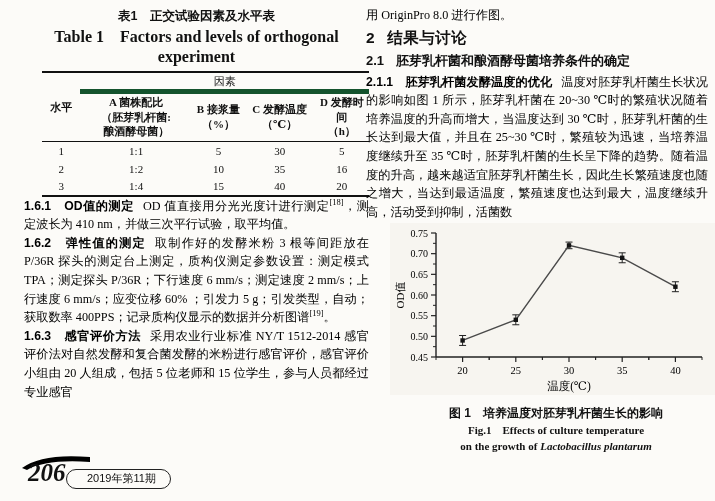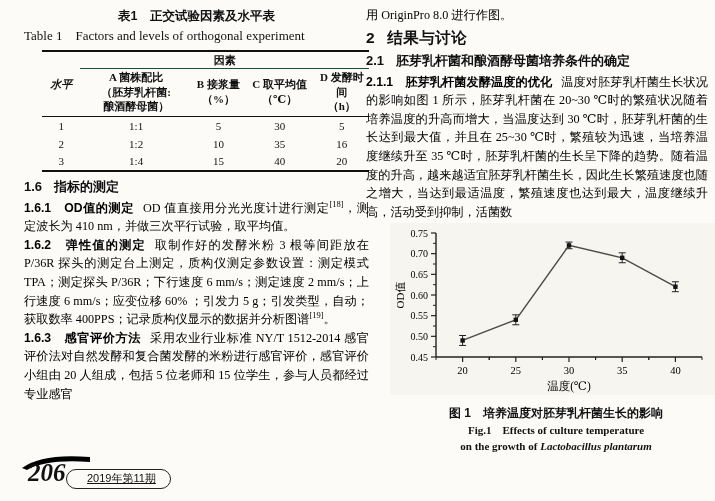--- a/index.html
+++ b/index.html
@@ -22,50 +22,50 @@
   
   p.body {
     font-size:12.2px; line-height:18.6px; text-align:justify;
     color:#000000;
   }
   .runin { font-family:"Liberation Sans","DejaVu Sans",sans-serif; font-weight:bold; margin-right:9px; }
   sup.ref { font-size:8.5px; vertical-align:super; line-height:0; }
 
   
   .tbl-title-zh { text-align:center; font-size:12.5px; margin-top:2px; }
-  .tbl-title-en { font-size:13px; font-weight:normal; margin:2px 0 5px; }
+  .tbl-title-en { text-align:center; font-size:16px; font-weight:bold; margin:2px 0 5px; }
   table.otable {
     width:calc(100% - 18px); margin-left:18px;
     border-collapse:collapse; font-size:11px; line-height:1.3;
     border-top:2px solid #111; border-bottom:2px solid #111;
   }
   table.otable td { text-align:center; vertical-align:middle; padding:1px 2px; }
-  td.grp { border-bottom:1px solid #14532d; font-weight:bold; height:17px; }
+  td.grp { border-bottom:5px solid #14532d; font-weight:normal; height:17px; }
   tr.hdr2 td, td.lvl { border-bottom:1.5px solid #111; font-weight:bold; padding-bottom:3px; }
-  td.lvl { border-bottom:1.5px solid #111; width:40px;font-style:italic; }
+  td.lvl { border-bottom:1.5px solid #111; width:40px; }
   tr.drow td { height:18px; }
   .cw-a{width:118px}.cw-b{width:54px}.cw-c{width:72px}.cw-d{width:56px}
 
   
   .figure { width:332px; margin:2px 0 0 24px; }
   .chartbox { background:#f7f5f0; }
   .cap-zh { text-align:center; font-size:12px; margin-top:6px; }
   .cap-en { text-align:center; font-size:11px; font-weight:bold; line-height:16px; }
 
   
   .footer { position:absolute; left:20px; top:454px; width:220px; height:42px; }
   .pgnum {
     position:absolute; left:8px; top:5px; z-index:2;
     font-family:"Liberation Serif",serif; font-style:italic; font-weight:bold; font-size:25px;
   }
   .swoosh { position:absolute; left:0; top:0; z-index:2; }
   .issue-pill {
     position:absolute; left:46px; top:15px; z-index:1;
     border:1.4px solid #222; border-radius:10px; padding:1px 14px 2px 20px;
-    font-family:"Liberation Sans","DejaVu Sans",sans-serif; font-size:11px; background:#fcfbf8;text-decoration:underline;
+    font-family:"Liberation Sans","DejaVu Sans",sans-serif; font-size:11px; background:#fcfbf8;
   }
 </style>
 </head>
 <body>
 
 <div class="page">
 
   <div class="col col-left">
 
     <div class="tbl-title-zh hei">表1　正交试验因素及水平表</div>
@@ -81,21 +81,21 @@
         <td class="cw-a">
           <div>A 菌株配比</div>
           <div>（胚芽乳杆菌:</div>
           <div>酿酒酵母菌）</div>
         </td>
         <td class="cw-b">
           <div>B 接浆量</div>
           <div>（%）</div>
         </td>
         <td class="cw-c">
-          <div>C 取平均值</div>
+          <div>C 发酵温度</div>
           <div>（℃）</div>
         </td>
         <td class="cw-d">
           <div>D 发酵时间</div>
           <div>（h）</div>
         </td>
       </tr>
       <tr class="drow">
         <td>1</td>
         <td>1:1</td>
@@ -113,23 +113,20 @@
       <tr class="drow">
         <td>3</td>
         <td>1:4</td>
         <td>15</td>
         <td>40</td>
         <td>20</td>
       </tr>
     </tbody>
       </table>
 
-    <div class="h3 hei">
-      <span class="num">1.6</span><span>指标的测定</span>
-    </div>
 
     <p class="body">
       <span class="runin">1.6.1　OD值的测定</span><span>OD 值直接用分光光度计进行测定</span><sup class="ref">[18]</sup><span>，测定波长为 410 nm，并做三次平行试验，取平均值。</span>
     </p>
 
     <p class="body">
       <span class="runin">1.6.2　弹性值的测定</span><span>取制作好的发酵米粉 3 根等间距放在 P/36R 探头的测定台上测定，质构仪测定参数设置：测定模式 TPA；测定探头 P/36R；下行速度 6 mm/s；测定速度 2 mm/s；上行速度 6 mm/s；应变位移 60% ；引发力 5 g；引发类型，自动；获取数率 400PPS；记录质构仪显示的数据并分析图谱</span><sup class="ref">[19]</sup><span>。</span>
     </p>
 
     <p class="body">

